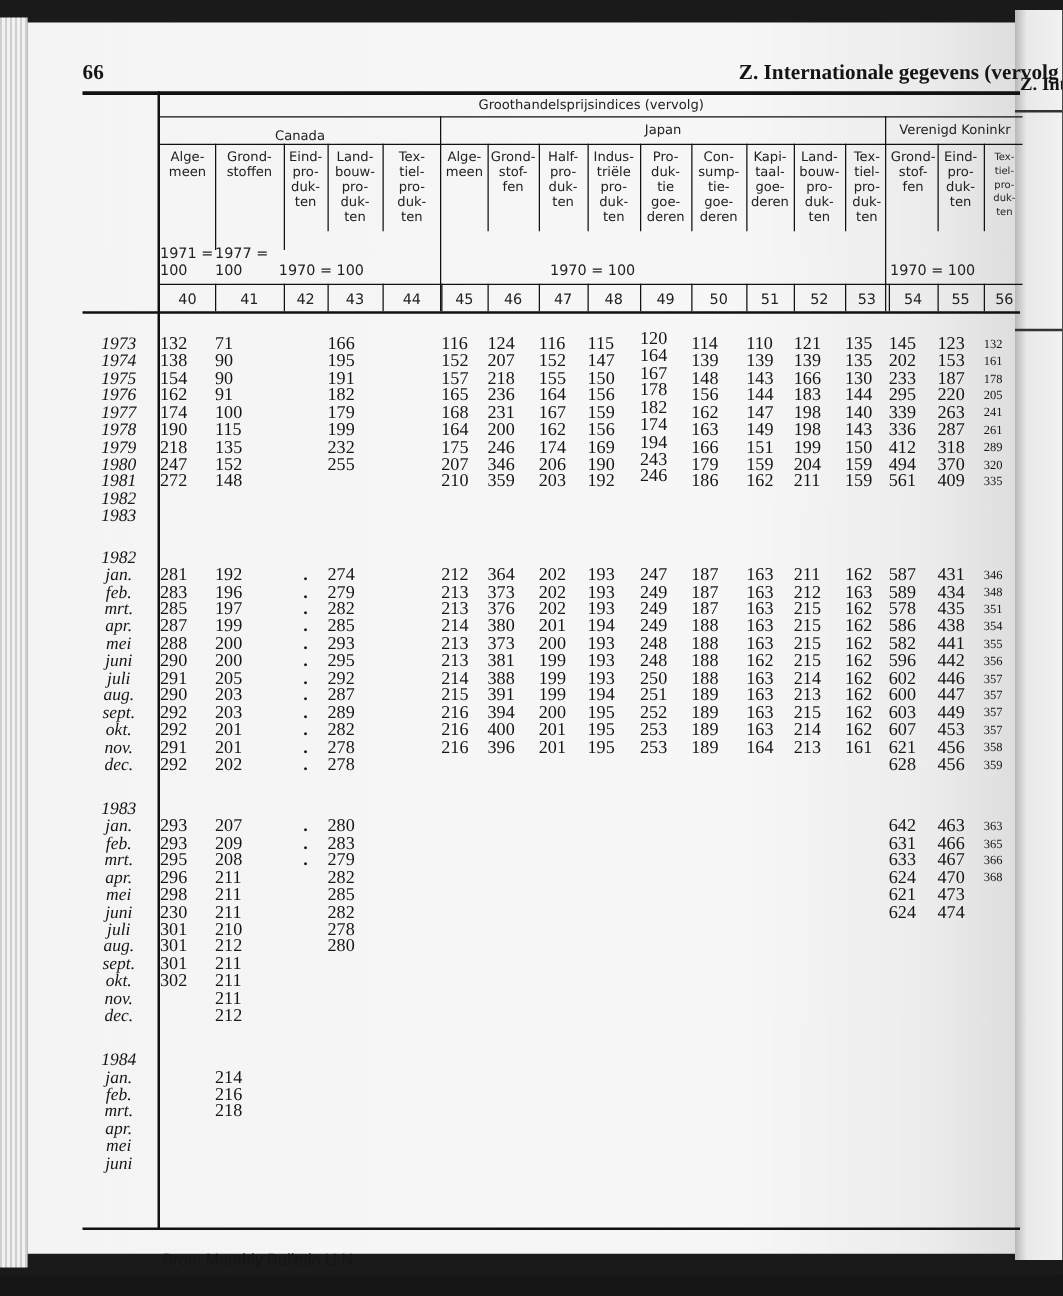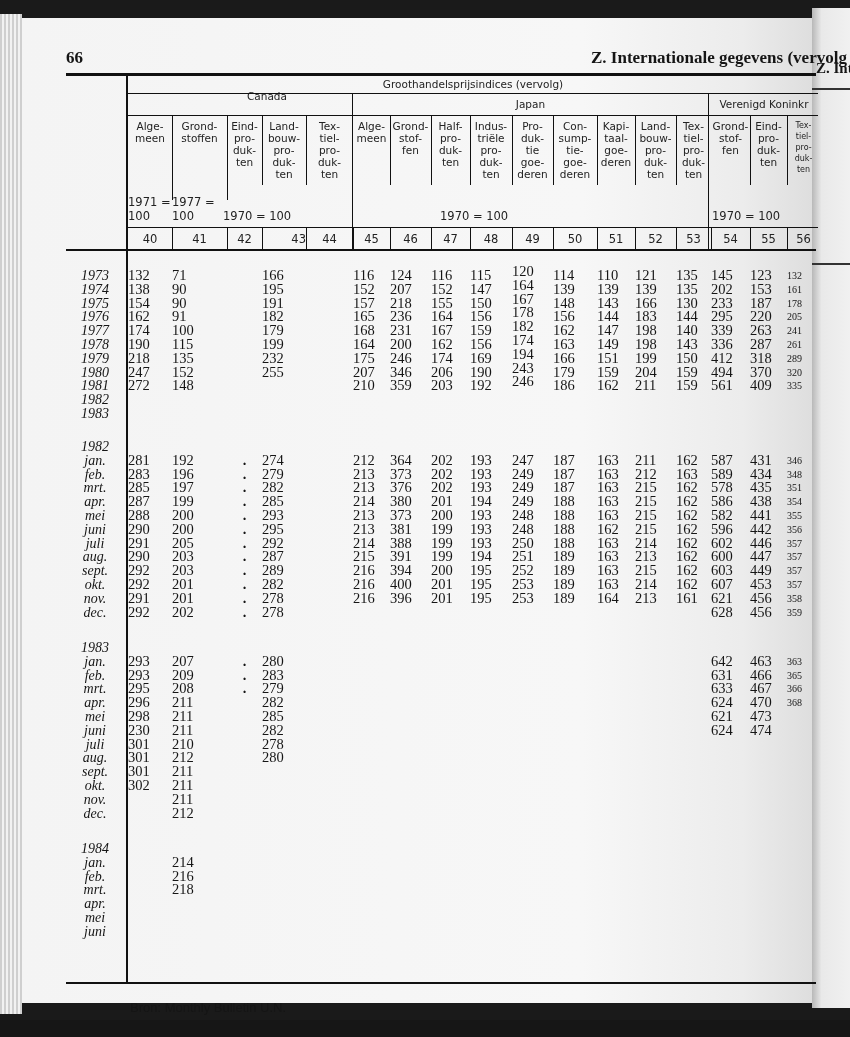--- a/index.html
+++ b/index.html
@@ -67,21 +67,21 @@
 <div class="page-number">66</div>
 <div class="section-title">Z.  Internationale gegevens (vervolg</div>
 
 <div class="rule-top"></div>
 <div class="rule-mid"></div>
 <div class="rule-bottom"></div>
 <div class="stub-line"></div>
 
 <div id="header" class="hdr">
   <div class="group-title" style="left:128px; width:690px; top:78px;">Groothandelsprijsindices (vervolg)</div>
-  <div class="group-title" style="left:128px; width:224px; top:90px;padding-left:27px;">Canada</div>
+  <div class="group-title" style="left:128px; width:224px; top:103px;">Canada</div>
   <div class="group-title" style="left:353px; width:355px; top:98px;">Japan</div>
   <div class="group-title" style="left:709px; width:110px; top:98px; white-space:nowrap; overflow:hidden;">Verenigd Koninkr</div>
   <div class="base" style="left:223px; width:130px; top:209px;">1970 = 100</div>
   <div class="base" style="left:440px; width:180px; top:209px;">1970 = 100</div>
   <div class="base" style="left:712px; width:100px; top:209px;">1970 = 100</div>
 <div class="hline" style="left:128px;width:690px;top:93px;"></div>
     <div class="hline" style="left:128px;width:690px;top:115px;"></div>
     <div class="hline" style="left:128px;width:690px;top:227px;"></div>
     <div class="vline" style="left:352px;top:93px;height:156px;"></div>
     <div class="vline" style="left:708px;top:93px;height:156px;"></div>
@@ -104,21 +104,21 @@
 duk-
 ten</div>
     <div class="colnum" style="left:227px;width:35px;">42</div>
     <div class="vline" style="left:262px;top:115px;height:70px;"></div>
     <div class="vline" style="left:262px;top:227px;height:22px;"></div>
     <div class="col-head" style="left: 262px; width: 44px; top: 120px; white-space: pre-line;">Land-
 bouw-
 pro-
 duk-
 ten</div>
-    <div class="colnum" style="left:262px;width:44px;text-align:right;">43</div>
+    <div class="colnum" style="left:262px;width:44px;">43</div>
     <div class="vline" style="left:306px;top:115px;height:70px;"></div>
     <div class="vline" style="left:306px;top:227px;height:22px;"></div>
     <div class="col-head" style="left: 306px; width: 47px; top: 120px; white-space: pre-line;">Tex-
 tiel-
 pro-
 duk-
 ten</div>
     <div class="colnum" style="left:306px;width:47px;">44</div>
     <div class="vline" style="left:353px;top:227px;height:22px;"></div>
     <div class="col-head" style="left: 353px; width: 37px; top: 120px; white-space: pre-line;">Alge-

